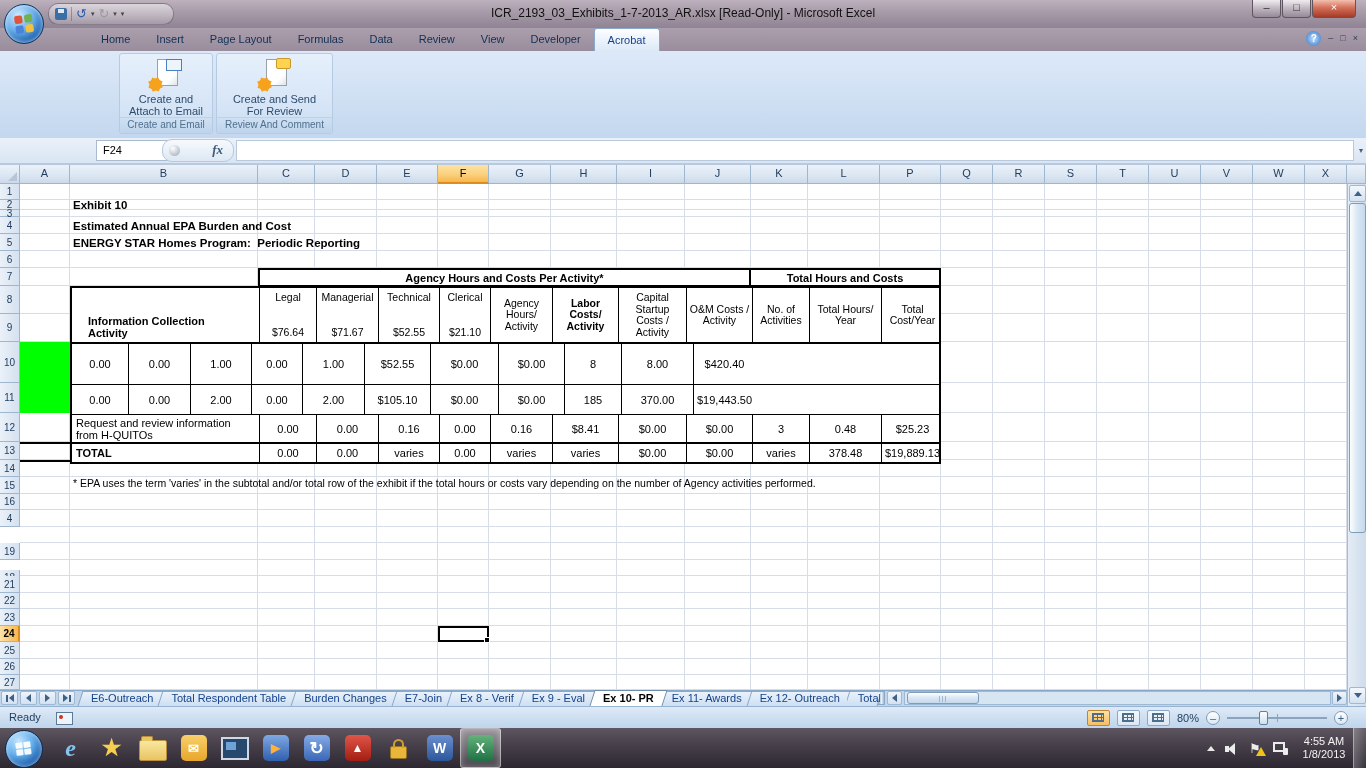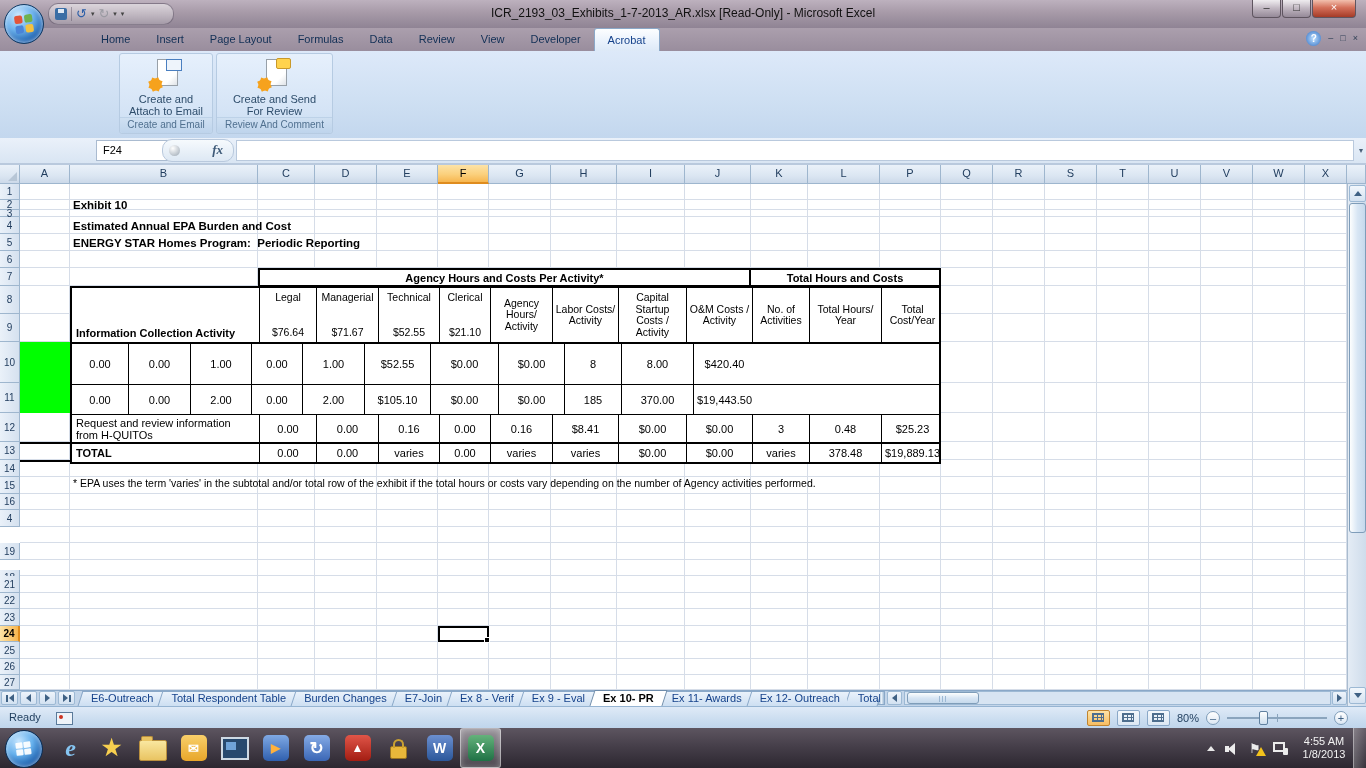--- a/index.html
+++ b/index.html
@@ -109,21 +109,21 @@
     background:#fff;z-index:5;}
   .trow{display:flex;box-sizing:border-box;}
   .thdr{border-bottom:2px solid #000;}
   .tdata{border-bottom:1px solid #000;}
   .tdata.last{border-bottom:2px solid #000;}
   .tcell{box-sizing:border-box;border-right:1px solid #000;overflow:hidden;font-size:11px;line-height:12px;
     display:flex;align-items:center;justify-content:center;text-align:center;padding:1px 2px;flex:none;color:#000;}
   .tcell:last-child{border-right:none;}
   .thdr .tcell{font-size:10.5px;line-height:11.5px;}
   .hact{font-weight:bold;align-items:flex-end !important;justify-content:flex-start !important;
-    text-align:left !important;padding:3px 4px !important;font-size:11px !important;}
+    text-align:left !important;padding:3px 16px !important;font-size:11px !important;}
   .hrate{flex-direction:column;justify-content:space-between !important;padding:4px 2px !important;}
   .dact{justify-content:flex-start !important;text-align:left !important;padding:2px 4px !important;}
   .tot1{font-weight:bold;}
   
   #vscroll{left:1347px;top:184px;width:19px;height:522px;box-sizing:border-box;border-left:1px solid #aabccf;
     background:linear-gradient(90deg,#e4ecf5,#cfdceb);}
   .vbtn{position:absolute;left:1px;width:17px;height:17px;box-sizing:border-box;border:1px solid #9db9d4;border-radius:2px;
     background:linear-gradient(#f2f7fc,#d4e2f1);display:flex;align-items:center;justify-content:center;}
   #vthumb{position:absolute;left:1px;top:19px;width:17px;height:330px;box-sizing:border-box;border:1px solid #7f9db9;
     border-radius:3px;background:linear-gradient(90deg,#fdfefe,#d8e6f4 50%,#c6d9ec);}
@@ -353,21 +353,21 @@
         </div>
         <div class="tcell hrate" style="width: 61px;">
           <div>Technical</div>
           <div>$52.55</div>
         </div>
         <div class="tcell hrate" style="width: 51px;">
           <div>Clerical</div>
           <div>$21.10</div>
         </div>
         <div class="tcell" style="width: 62px;">Agency Hours/ Activity</div>
-        <div class="tcell" style="width: 66px;">Labor Costs/ Activity</div>
+        <div class="tcell" style="width: 66px; font-weight: bold;">Labor Costs/ Activity</div>
         <div class="tcell" style="width: 68px;">Capital Startup Costs / Activity</div>
         <div class="tcell" style="width: 66px;">O&amp;M Costs / Activity</div>
         <div class="tcell" style="width: 57px;">No. of Activities</div>
         <div class="tcell" style="width: 72px;">Total Hours/ Year</div>
         <div class="tcell" style="width: 61px;">Total Cost/Year</div>
       </div>
       <div class="trow tdata" style="height: 41px;">
         <div class="tcell" style="width: 57px;">0.00</div>
         <div class="tcell" style="width: 62px;">0.00</div>
         <div class="tcell" style="width: 61px;">1.00</div>

